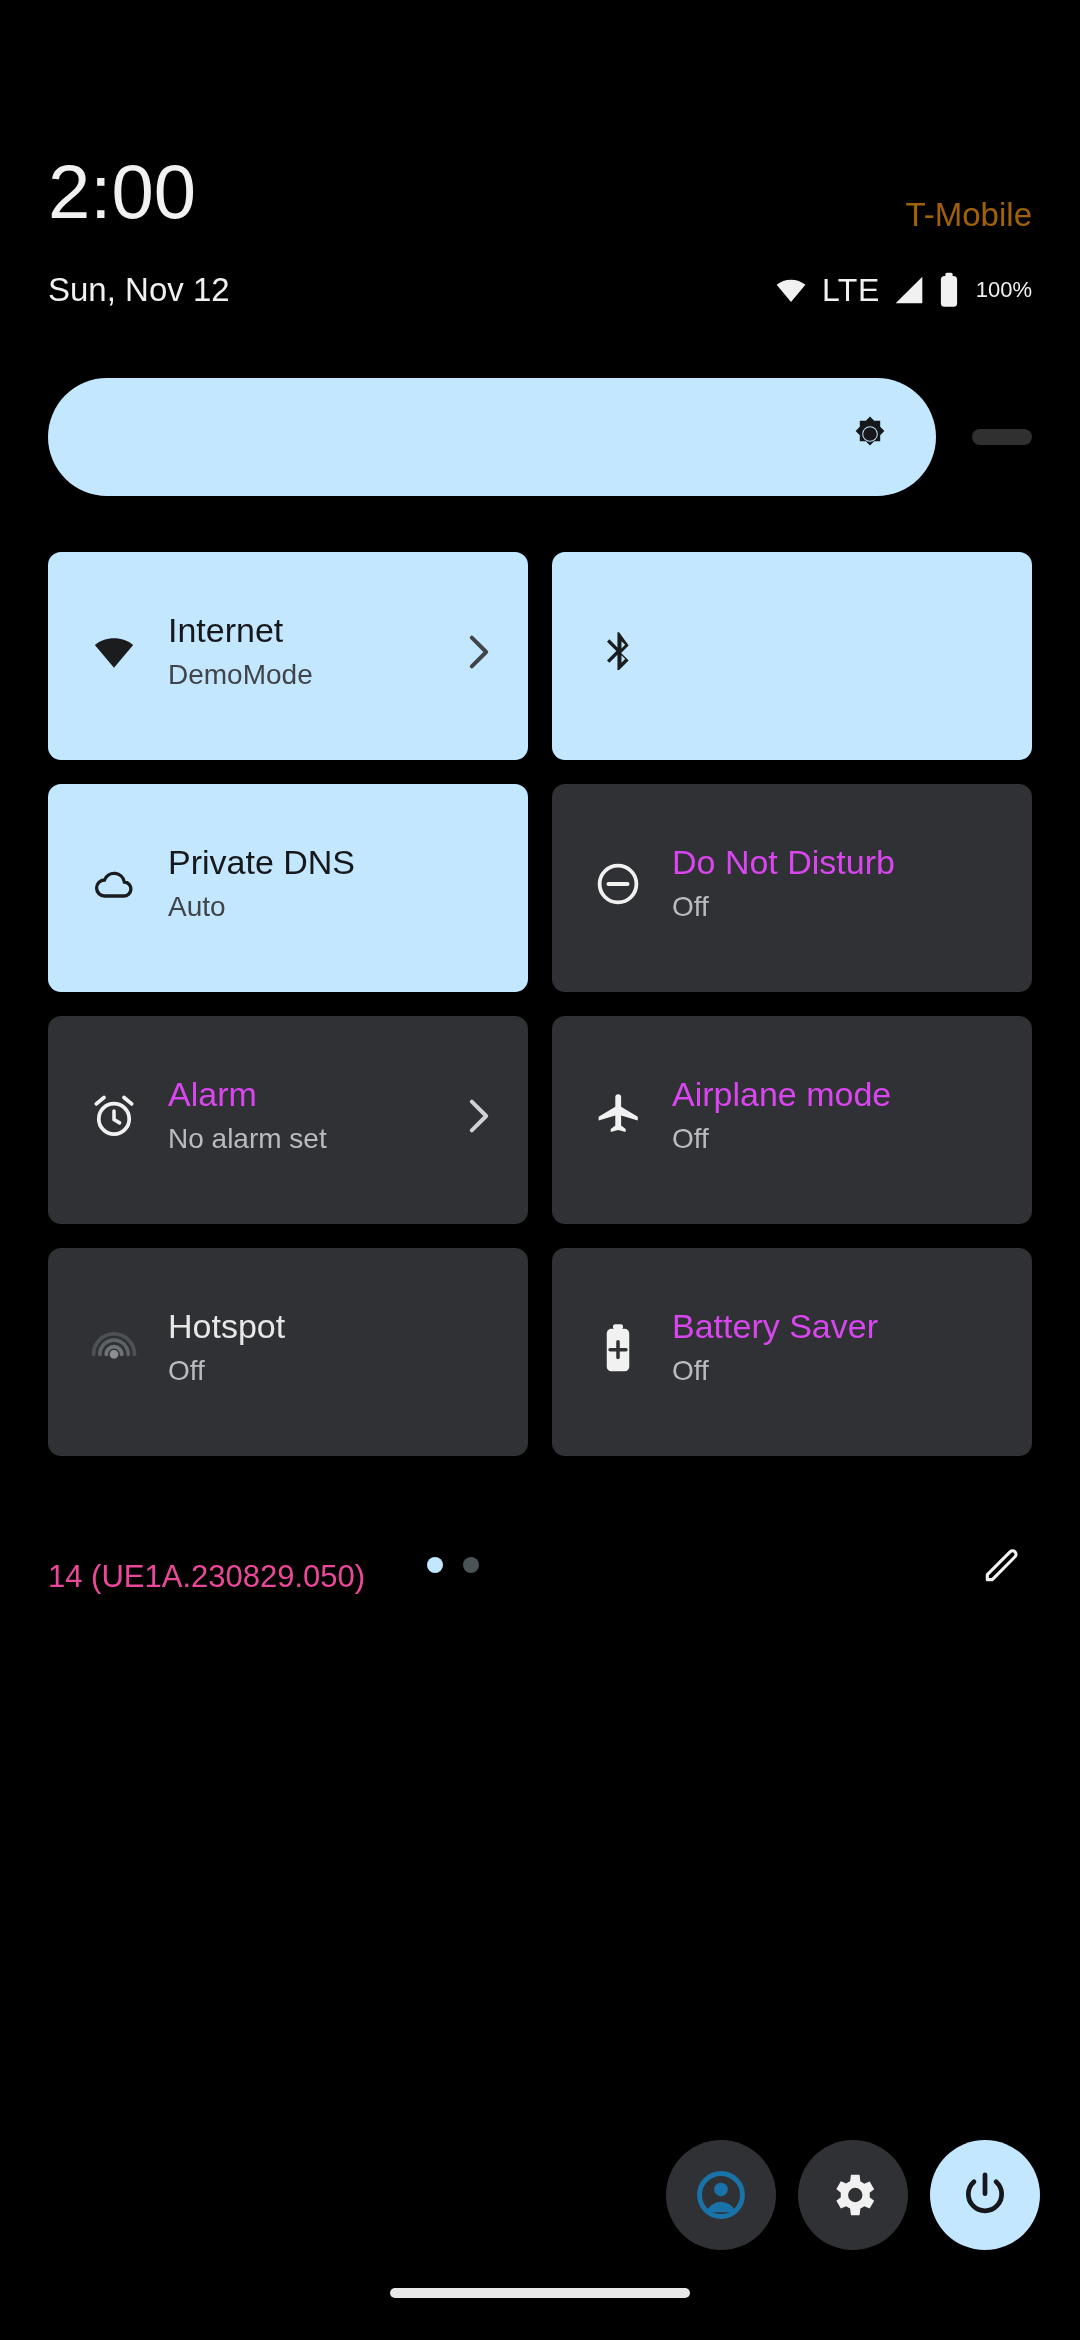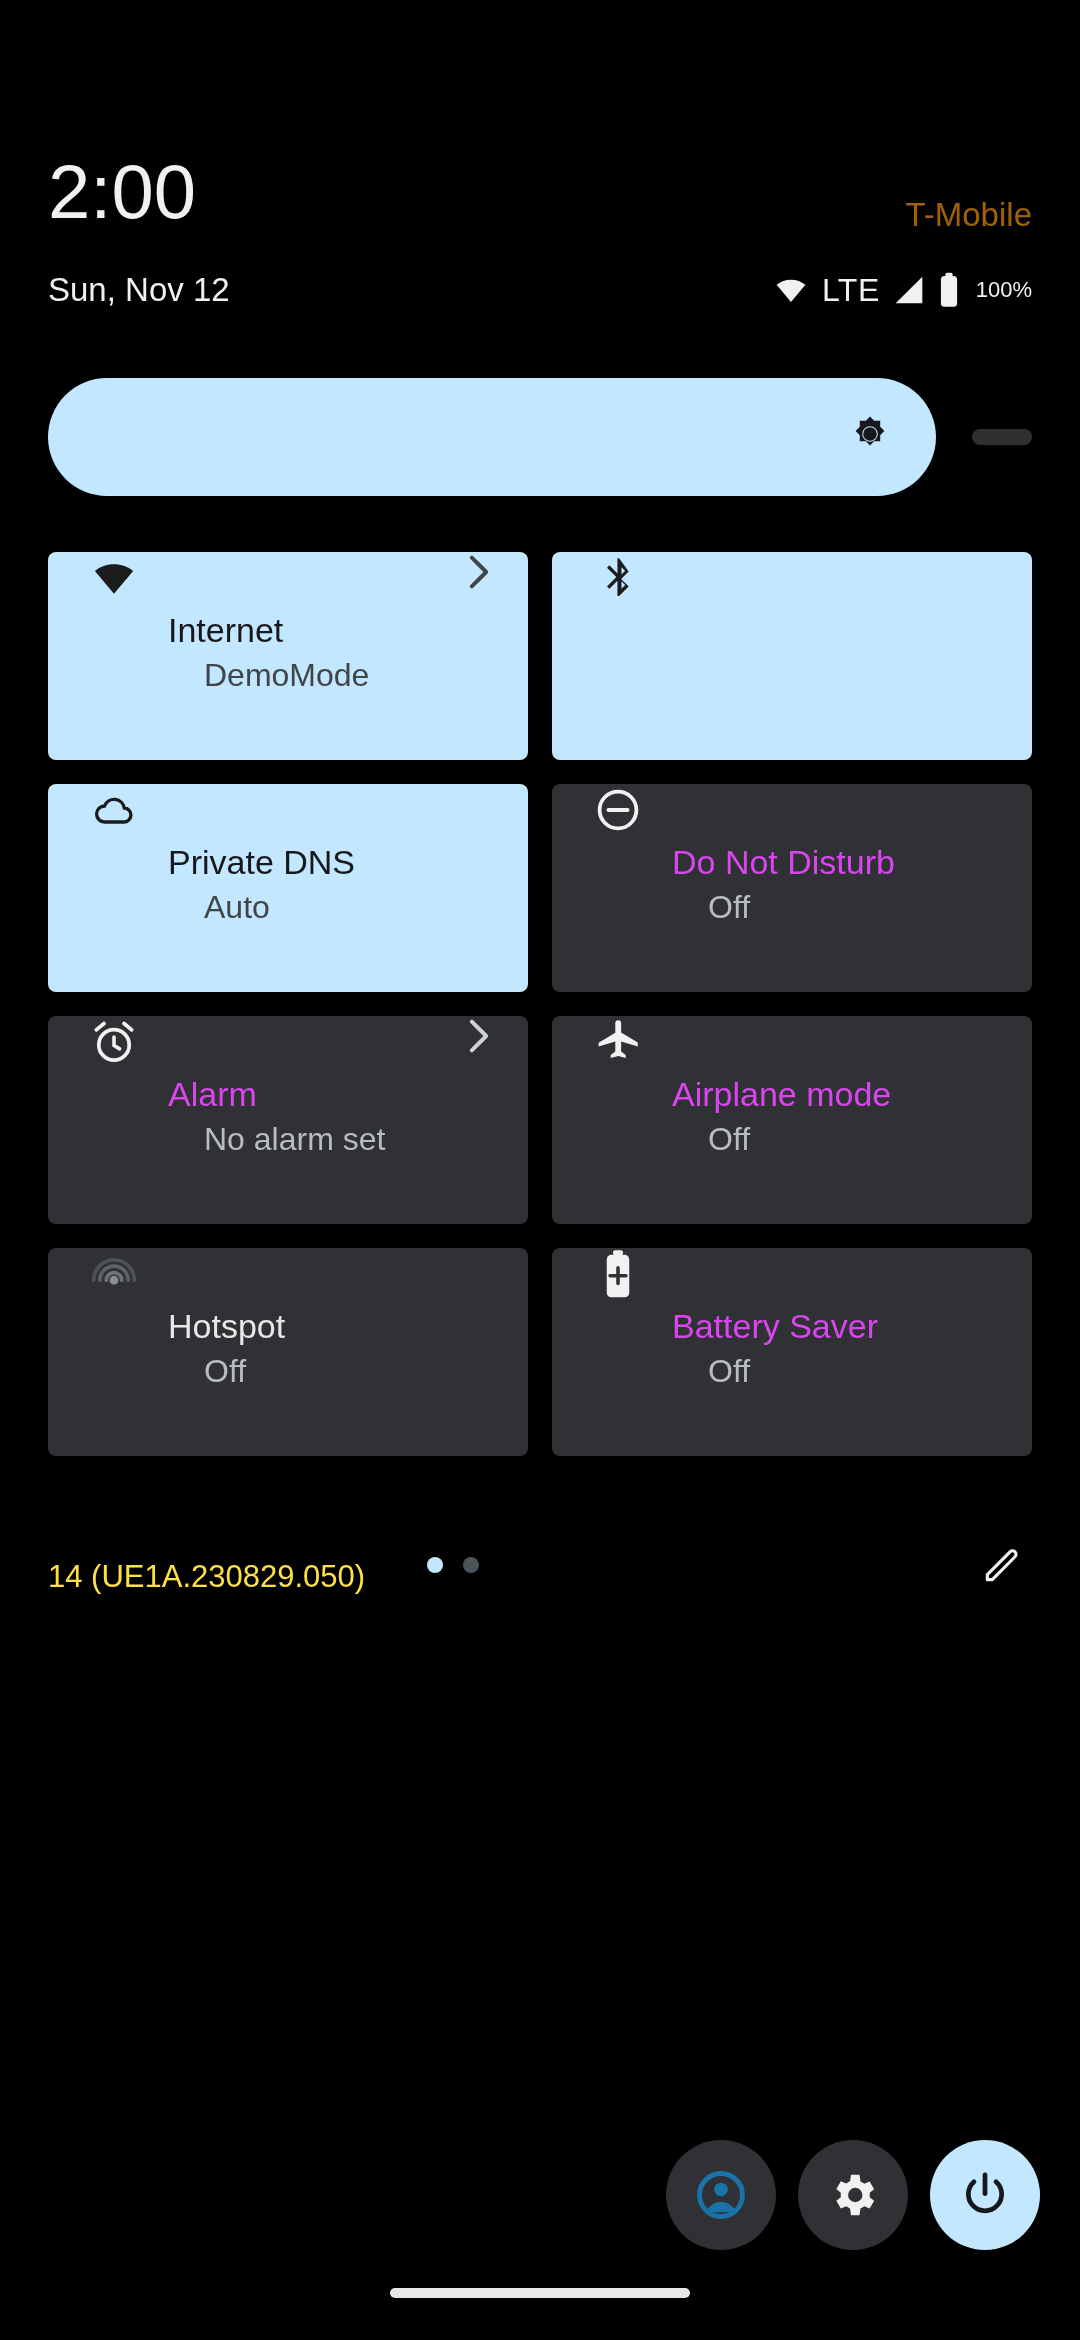--- a/index.html
+++ b/index.html
@@ -93,22 +93,23 @@
     position:absolute;
     left:48px; top:552px;
     width:984px;
     display:grid;
     grid-template-columns:480px 480px;
     column-gap:24px;
     row-gap:24px;
   }
   .tile {
     height:208px;
-    border-radius:8px;
-    display:flex;
+    border-radius:13px;
+    display:flex;
+    align-items:center;
     padding:0 34px 8px 40px;
     gap:28px;
   }
   .tile.active { background:#C2E7FF; }
   .tile.inactive { background:#303134; }
   .tile-icon {
     flex:0 0 auto;
     width:52px; height:52px;
     display:flex; align-items:center; justify-content:center;
   }
@@ -121,25 +122,24 @@
     justify-content:center;
     gap:4px;
   }
   .tile-label {
     font-size:34px;
     line-height:42px;
     white-space:nowrap;
     overflow:hidden;
   }
   .tile-sub {
-    font-size:32px;
+    font-size:28px;
     line-height:40px;
     white-space:nowrap;
     overflow:hidden;
-    margin-left:36px;
   }
   .tile.active .tile-label { color:#17181c; }
   .tile.active .tile-sub { color:#414549; }
   .tile.inactive .tile-label { color:#d946ef; }
   .tile.inactive .tile-sub { color:#b9bcbe; }
   .tile.dimmed .tile-label { color:#e8e8e8; }
   .tile.dimmed .tile-sub { color:#b9bcbe; }
   .tile-chevron {
     flex:0 0 auto;
     width:30px; height:40px;
@@ -150,21 +150,21 @@
   
   #footer-row {
     position:absolute;
     left:48px; top:1530px;
     width:984px; height:70px;
     display:flex;
     align-items:center;
   }
   #build-text {
     font-size:31px;
-    color:#fde047;
+    color:#ec4899;
     white-space:nowrap;
     margin-top:23px;
   }
   #page-dots {
     display:flex;
     gap:20px;
     align-items:center;
     margin-left:62px;
   }
   .dot { width:16px; height:16px; border-radius:50%; }

